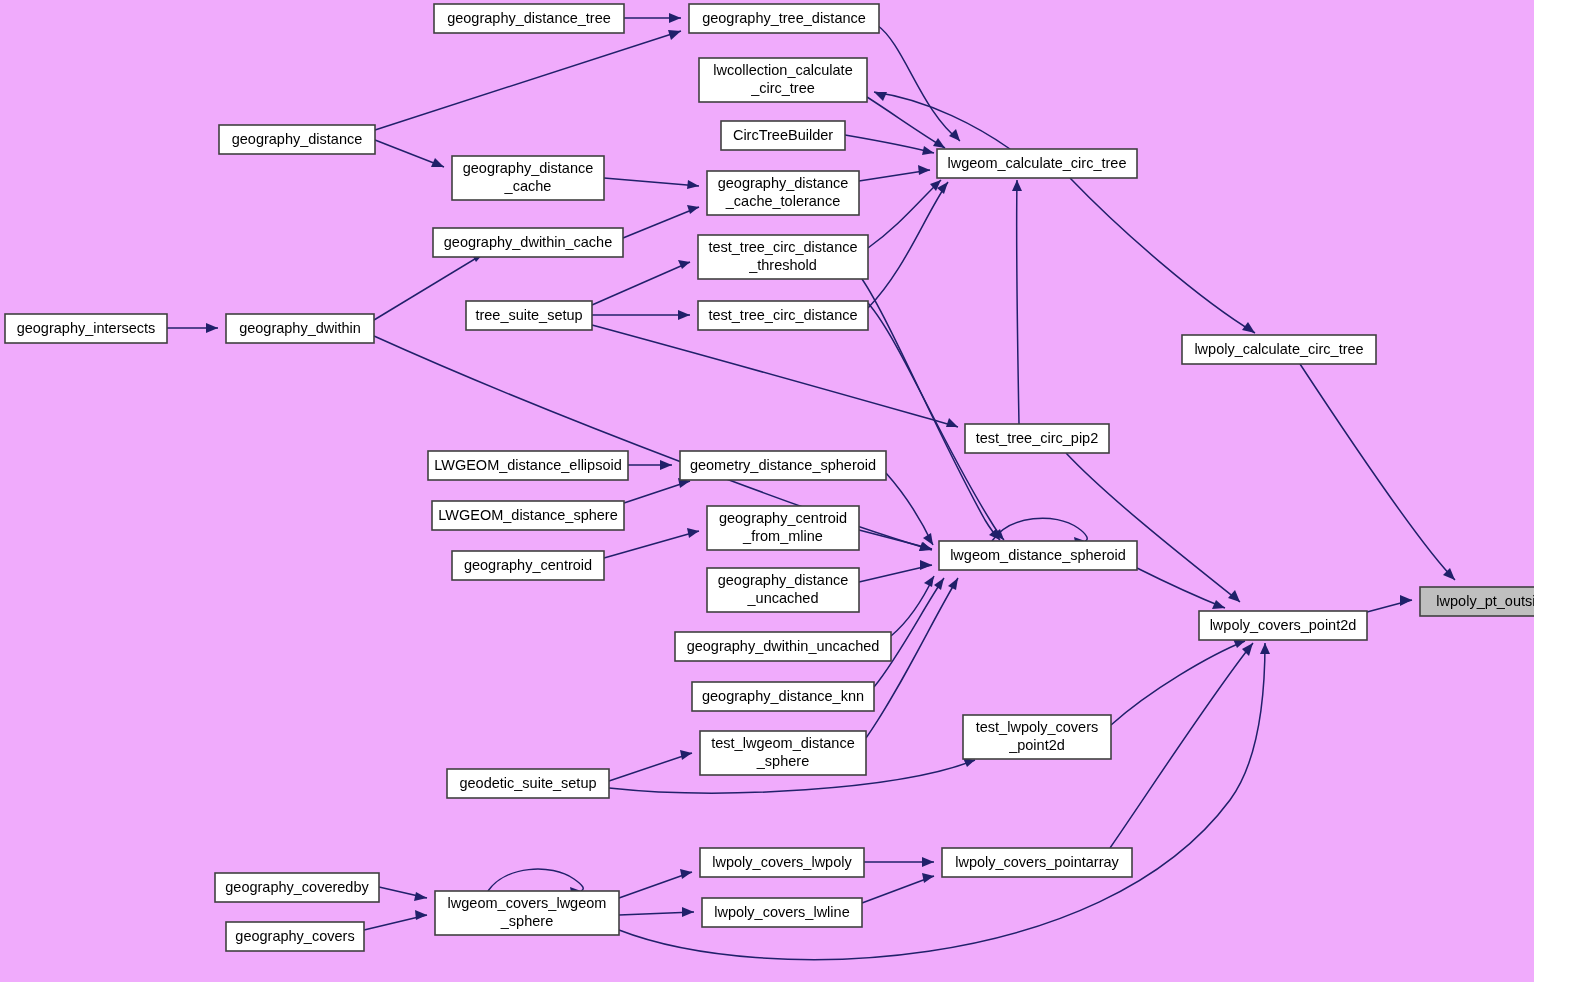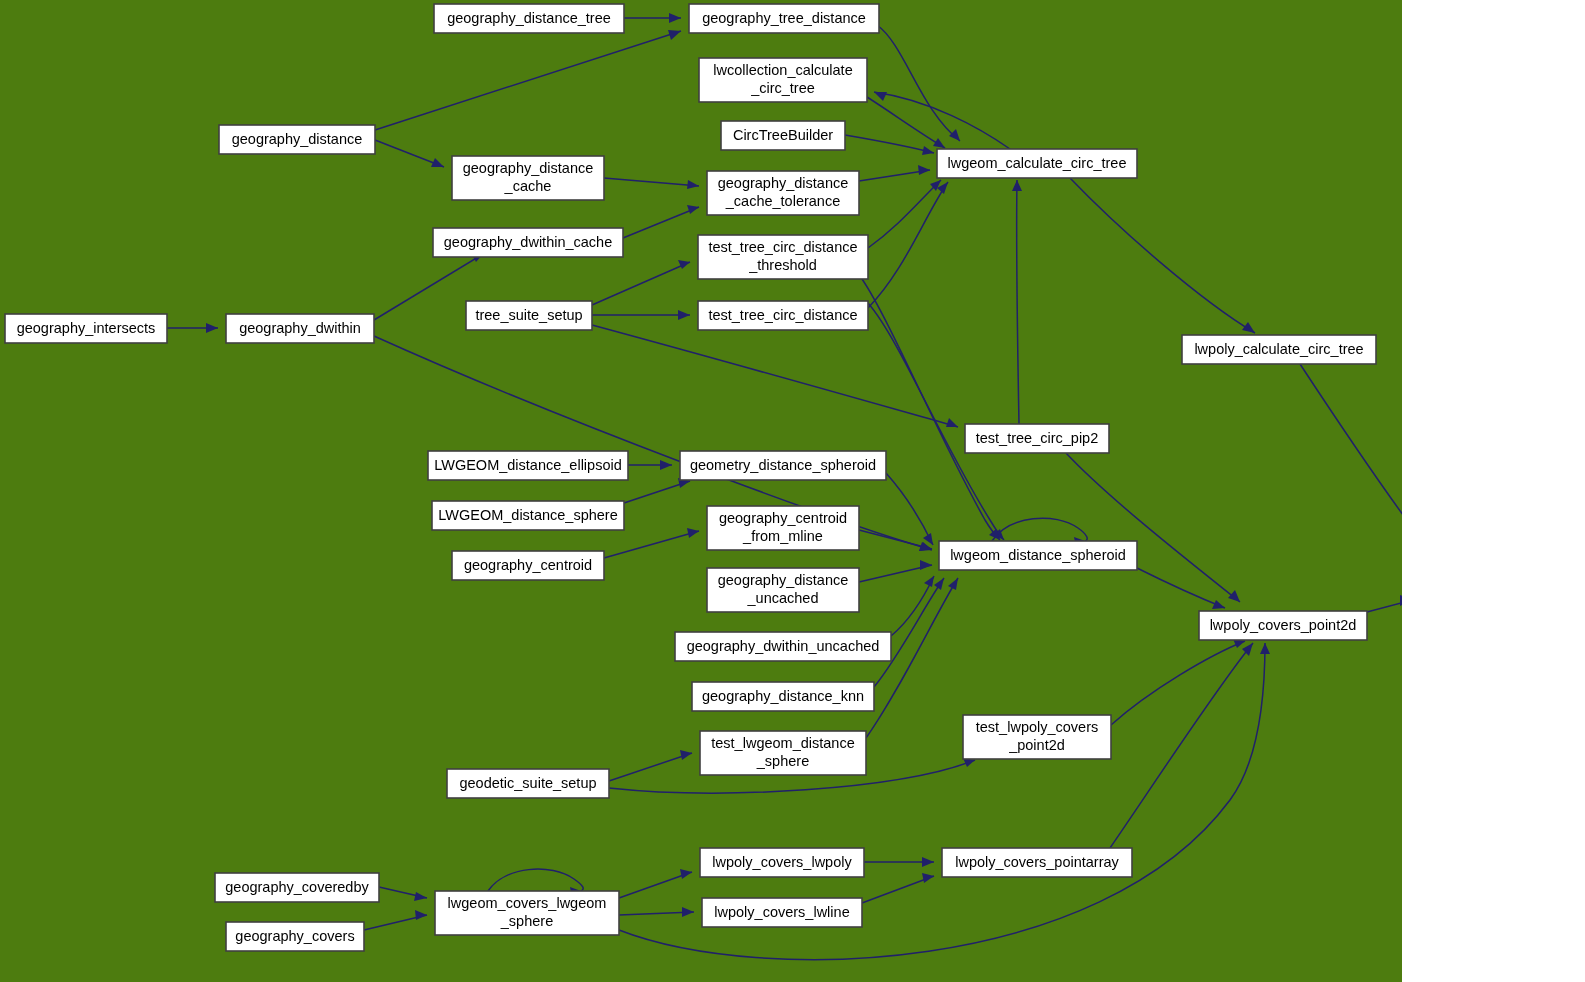--- a/index.html
+++ b/index.html
@@ -5,23 +5,23 @@
   html, body {
     margin: 0;
     padding: 0;
     background: #ffffff;
   }
   body {
     font-family: "Liberation Sans", sans-serif;
   }
   #graph-wrap {
     position: relative;
-    width: 1402px;
+    width: 1534px;
     height: 982px;
-    background: #4d7c0f;
+    background: #f0abfc;
     overflow: hidden;
   }
   svg#callgraph {
     display: block;
     width: 1585px;
     height: 982px;
   }
   .node-box {
     fill: #ffffff;
     stroke: #404040;

